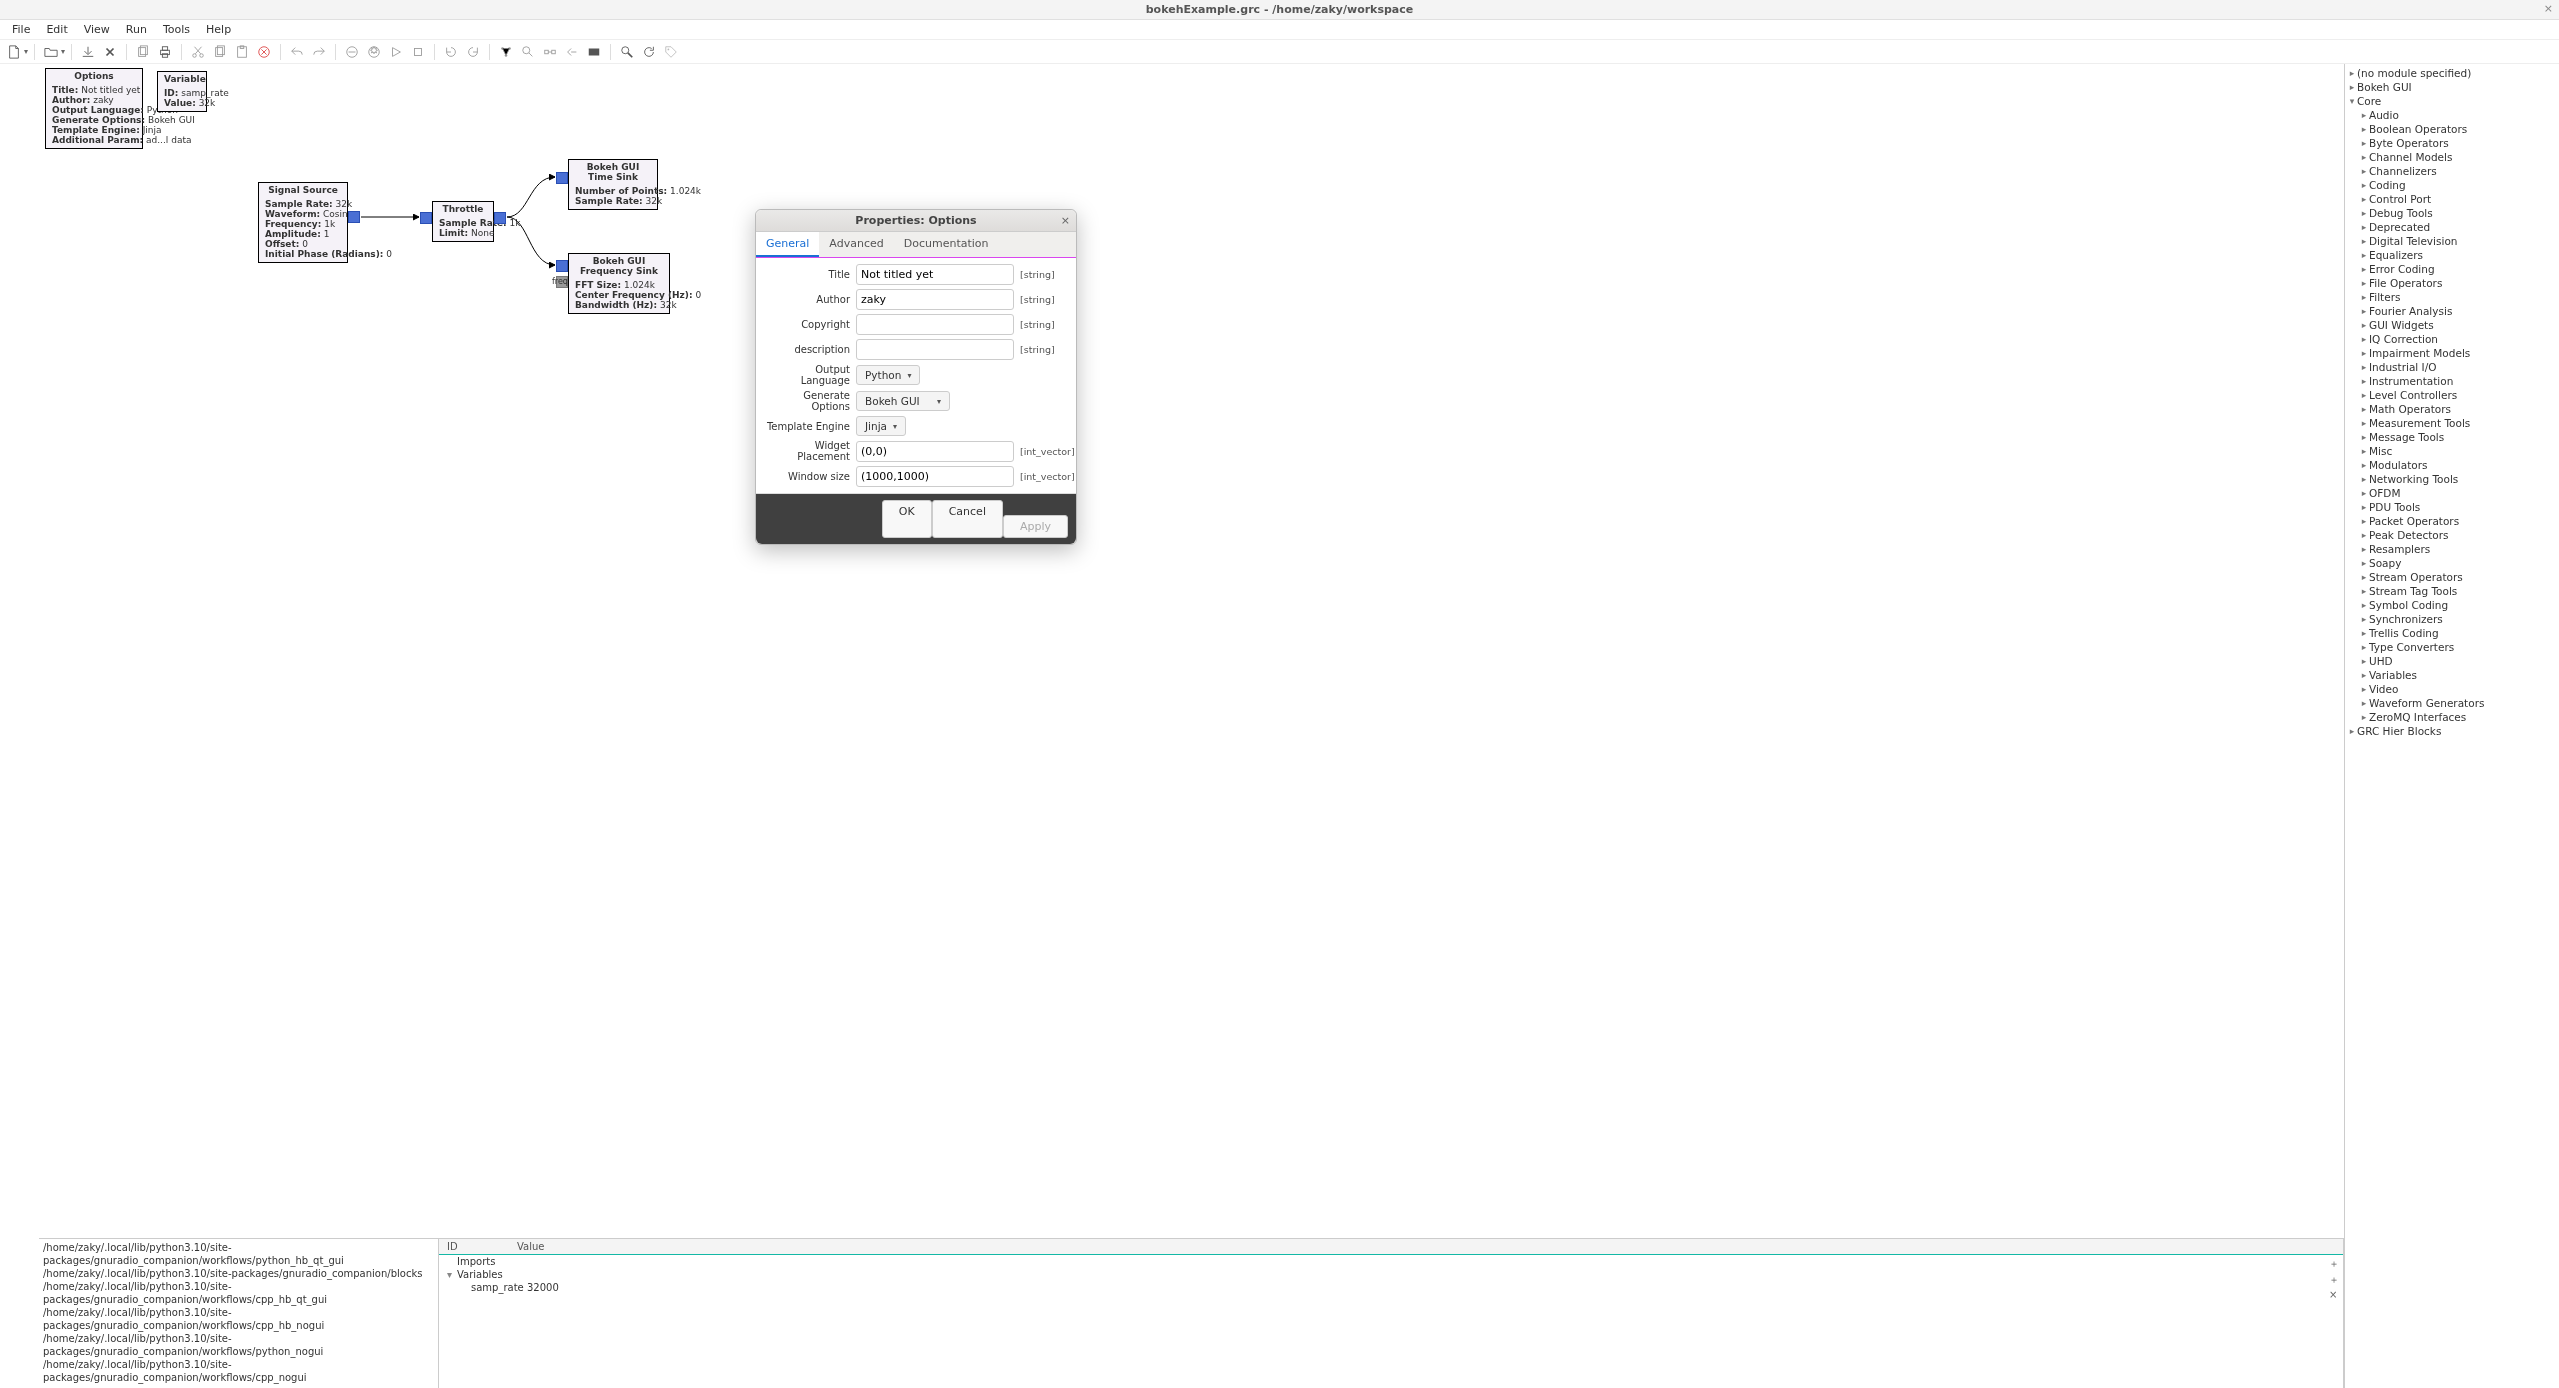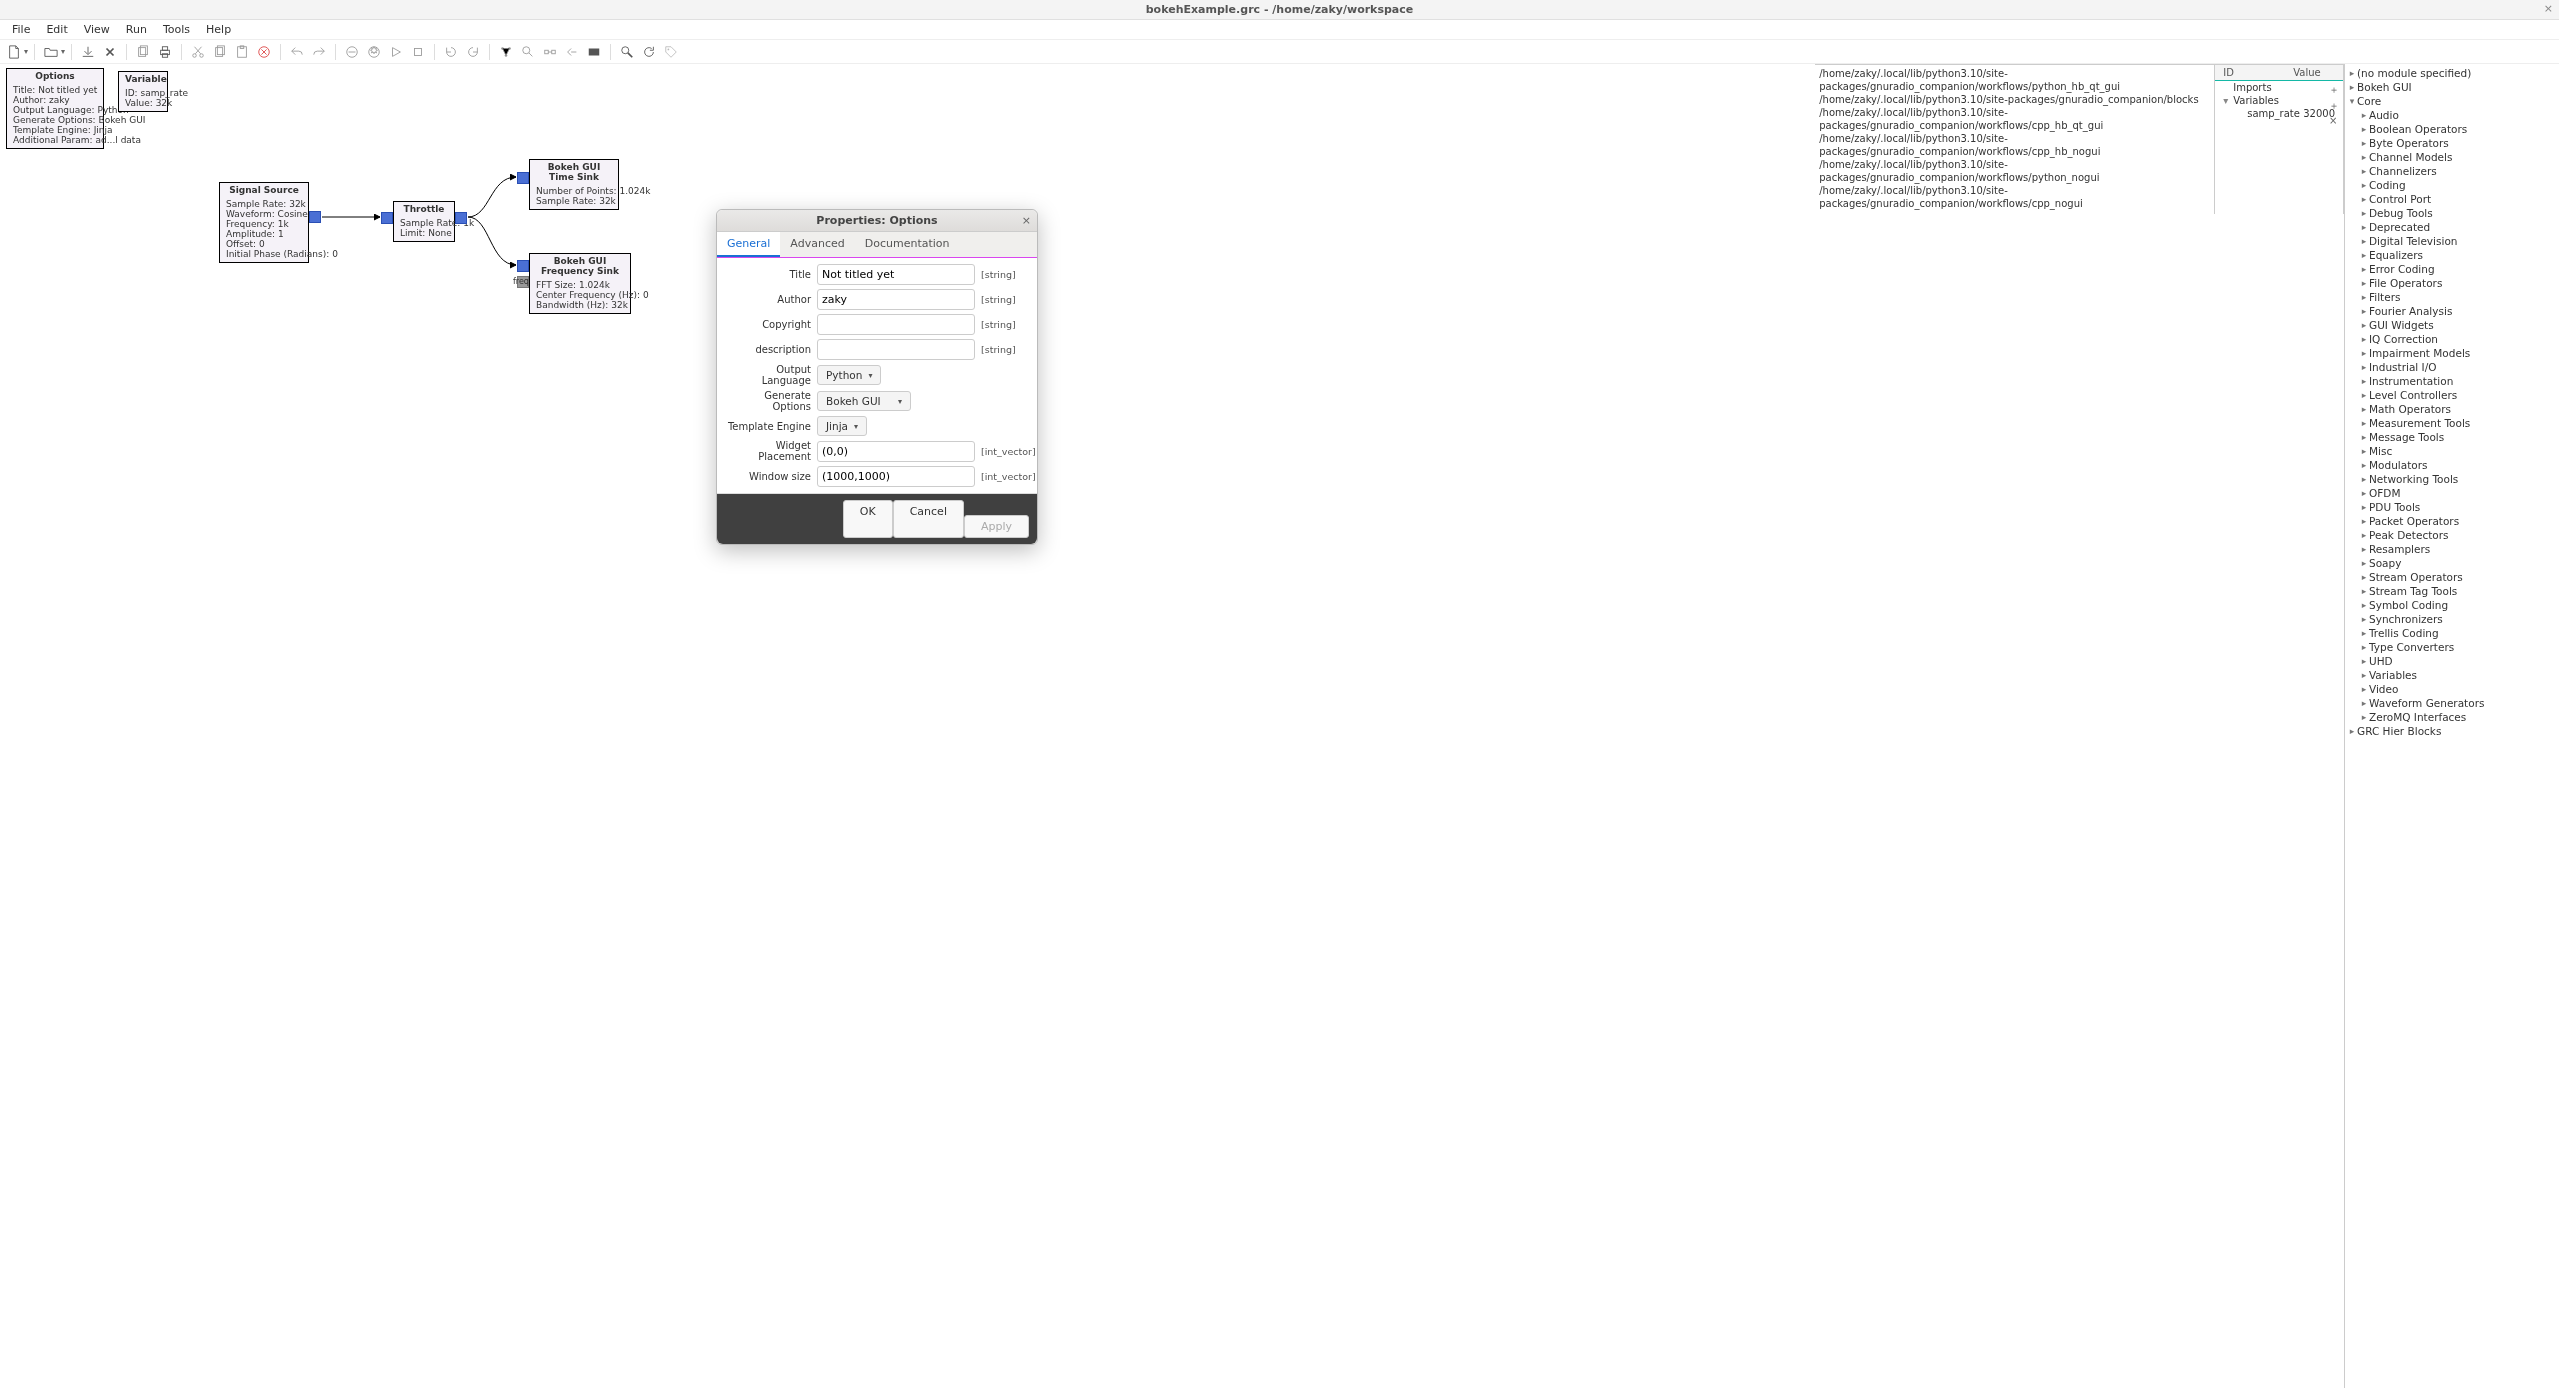--- a/index.html
+++ b/index.html
@@ -17,29 +17,29 @@
 
 
 .toolbar { height: 24px; background: #fff; border-bottom: 1px solid #eee; display: flex; align-items: center; padding: 0 4px; gap: 2px; }
 .toolbar .tbtn { width: 20px; height: 20px; display: flex; align-items: center; justify-content: center; cursor: pointer; border-radius: 3px; }
 .toolbar .tsep { width: 1px; height: 16px; background: #ddd; margin: 0 4px; }
 .toolbar svg { width: 14px; height: 14px; }
 .toolbar .dd-arrow { font-size: 8px; color: #666; margin-left: -2px; }
 
 
 .main { flex: 1; display: flex; min-height: 0; }
-.canvas-area { flex: 1; display: flex; min-width: 0; }
+.canvas-area { flex: 1; display: flex; flex-direction: column; min-width: 0; padding-left: 39px; }
 .canvas { flex: 1; position: relative; background: #fff; overflow: hidden; }
 
 
 .block { position: absolute; border: 1px solid #000; background: #f5f2f8; font-size: 9px; }
 .block .block-title { text-align: center; font-weight: bold; padding: 2px 6px; border-bottom: 0; }
 .block .block-body { padding: 2px 6px 3px 6px; }
 .block .prop { white-space: nowrap; }
-.block .prop b { font-weight: normal; }
+.block .prop b { font-weight: bold; }
 .port { position: absolute; width: 12px; height: 12px; background: #4a6fd4; border: 1px solid #2a4fb4; }
 .port.in { left: -13px; }
 .port.out { right: -13px; }
 .port-label { position: absolute; font-size: 8px; color: #333; }
 
 
 .wires { position: absolute; top: 0; left: 0; width: 100%; height: 100%; pointer-events: none; }
 .wires path { fill: none; stroke: #000; stroke-width: 1; }
 .wires .arrow { fill: #000; }
 

